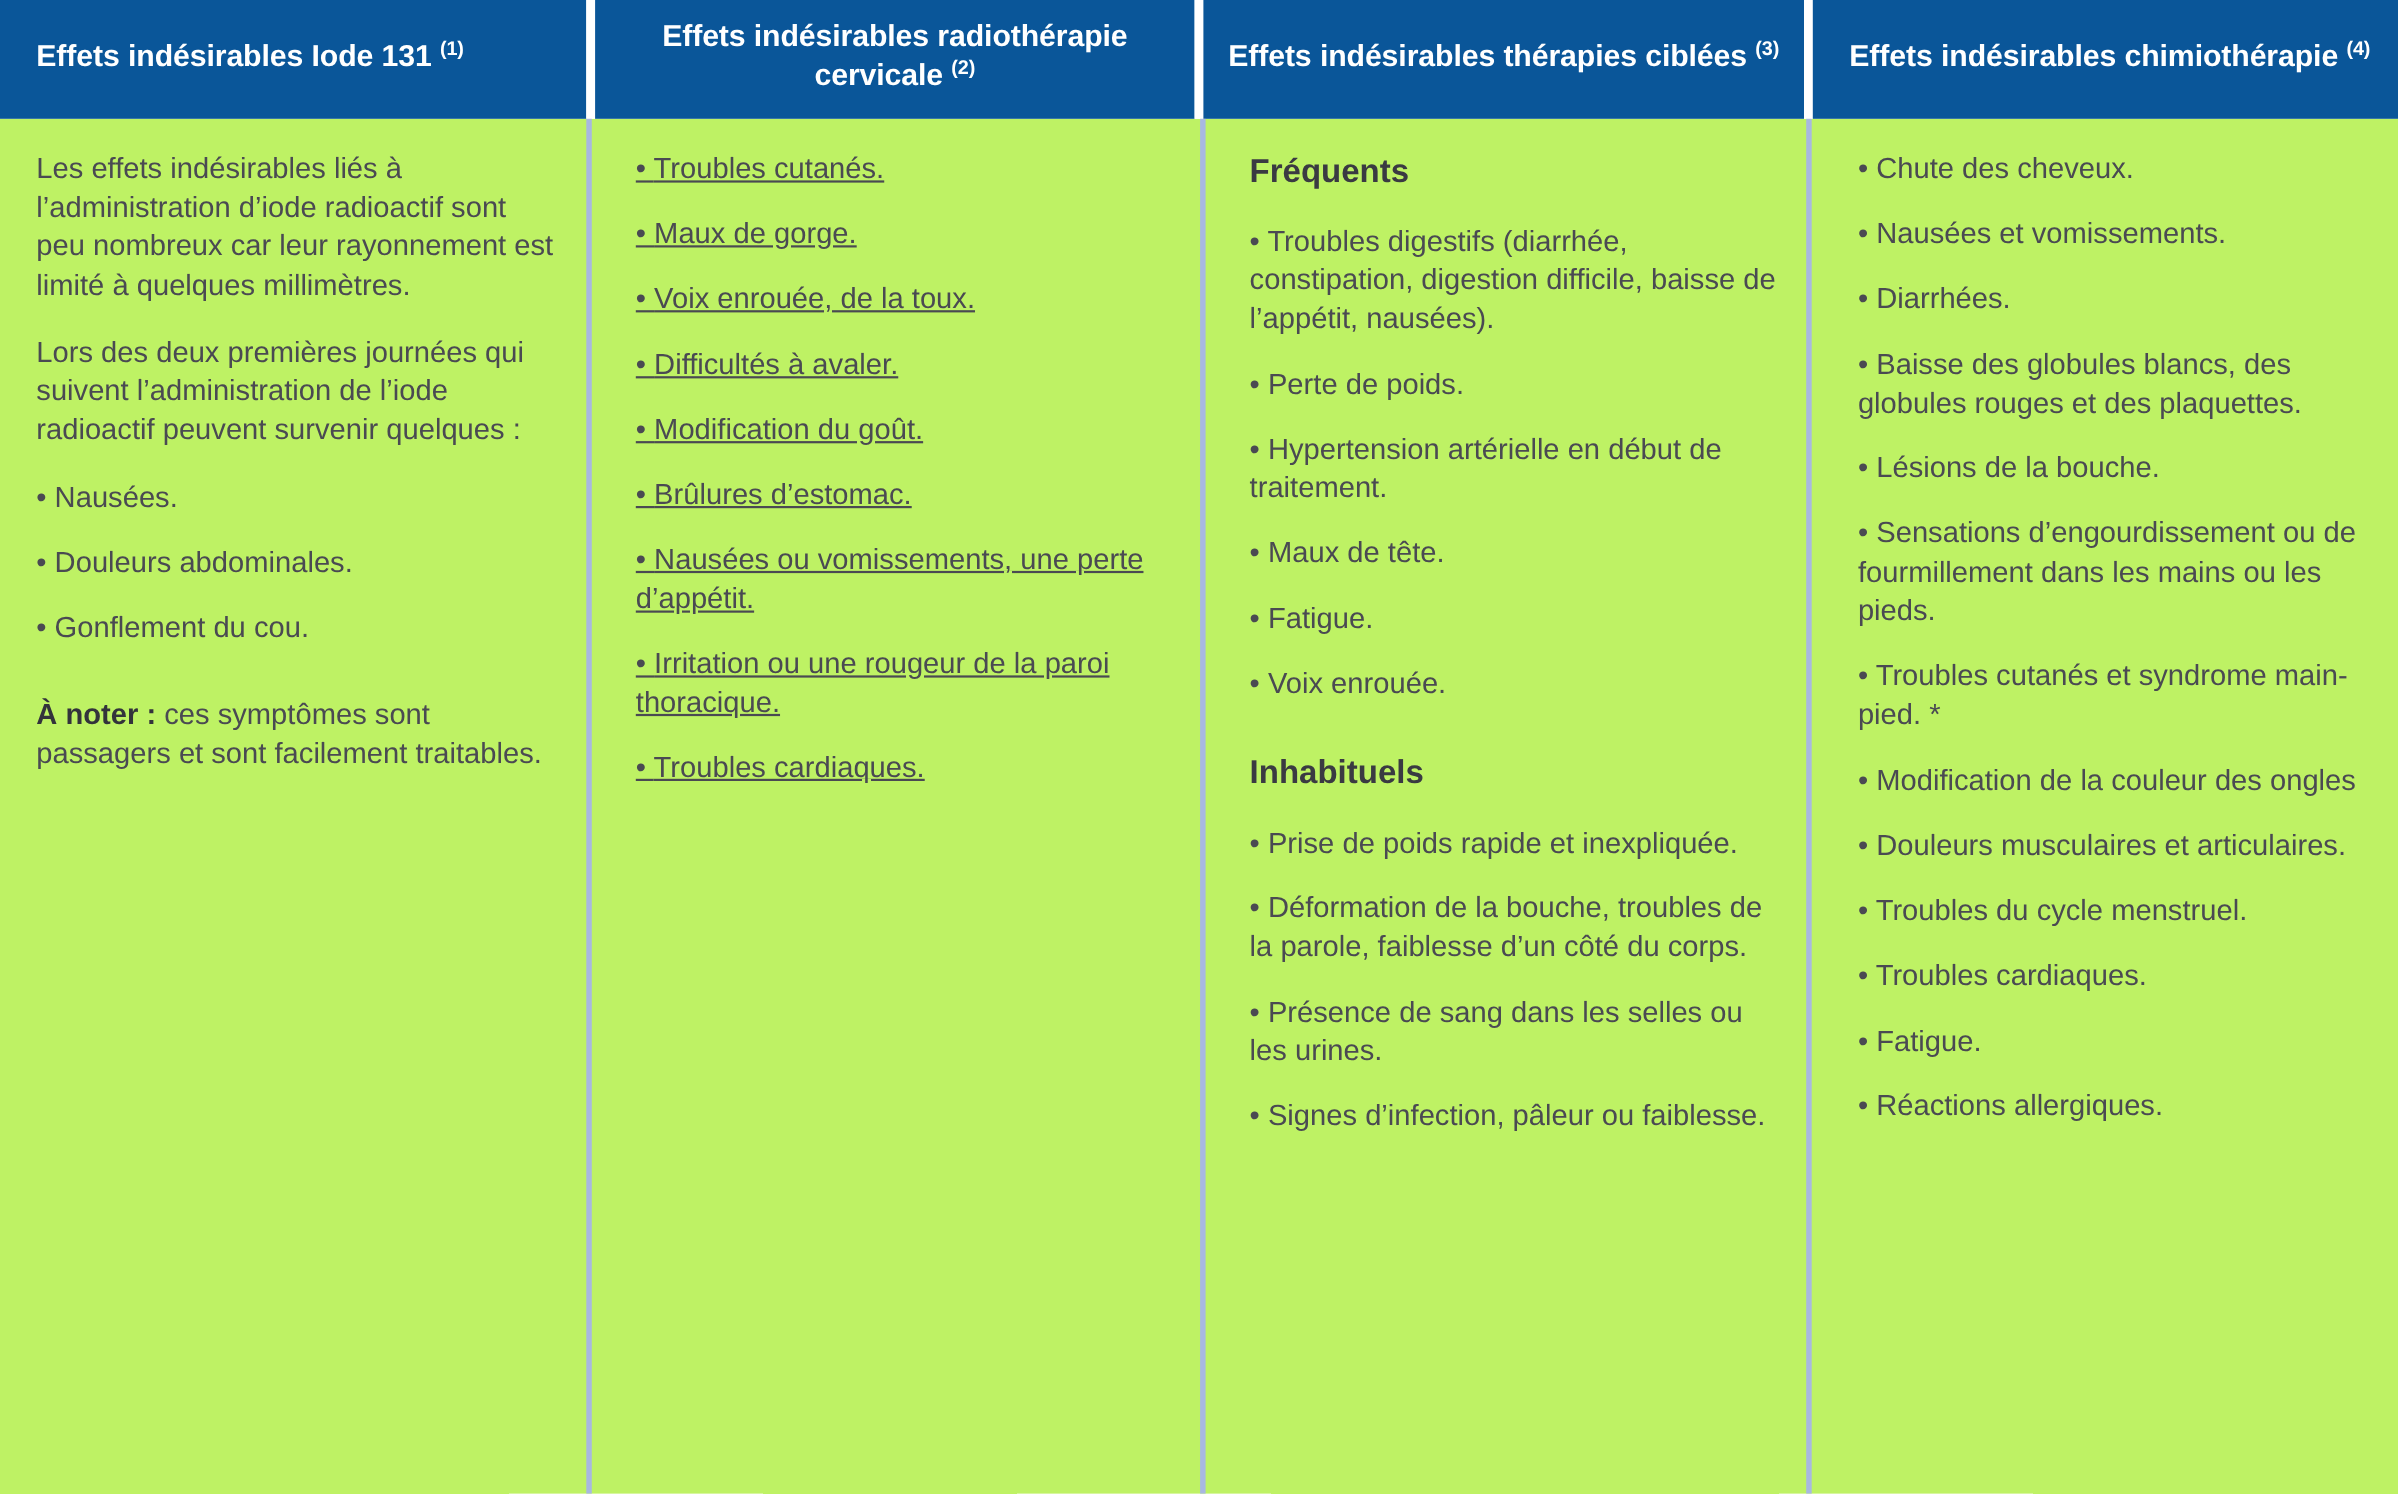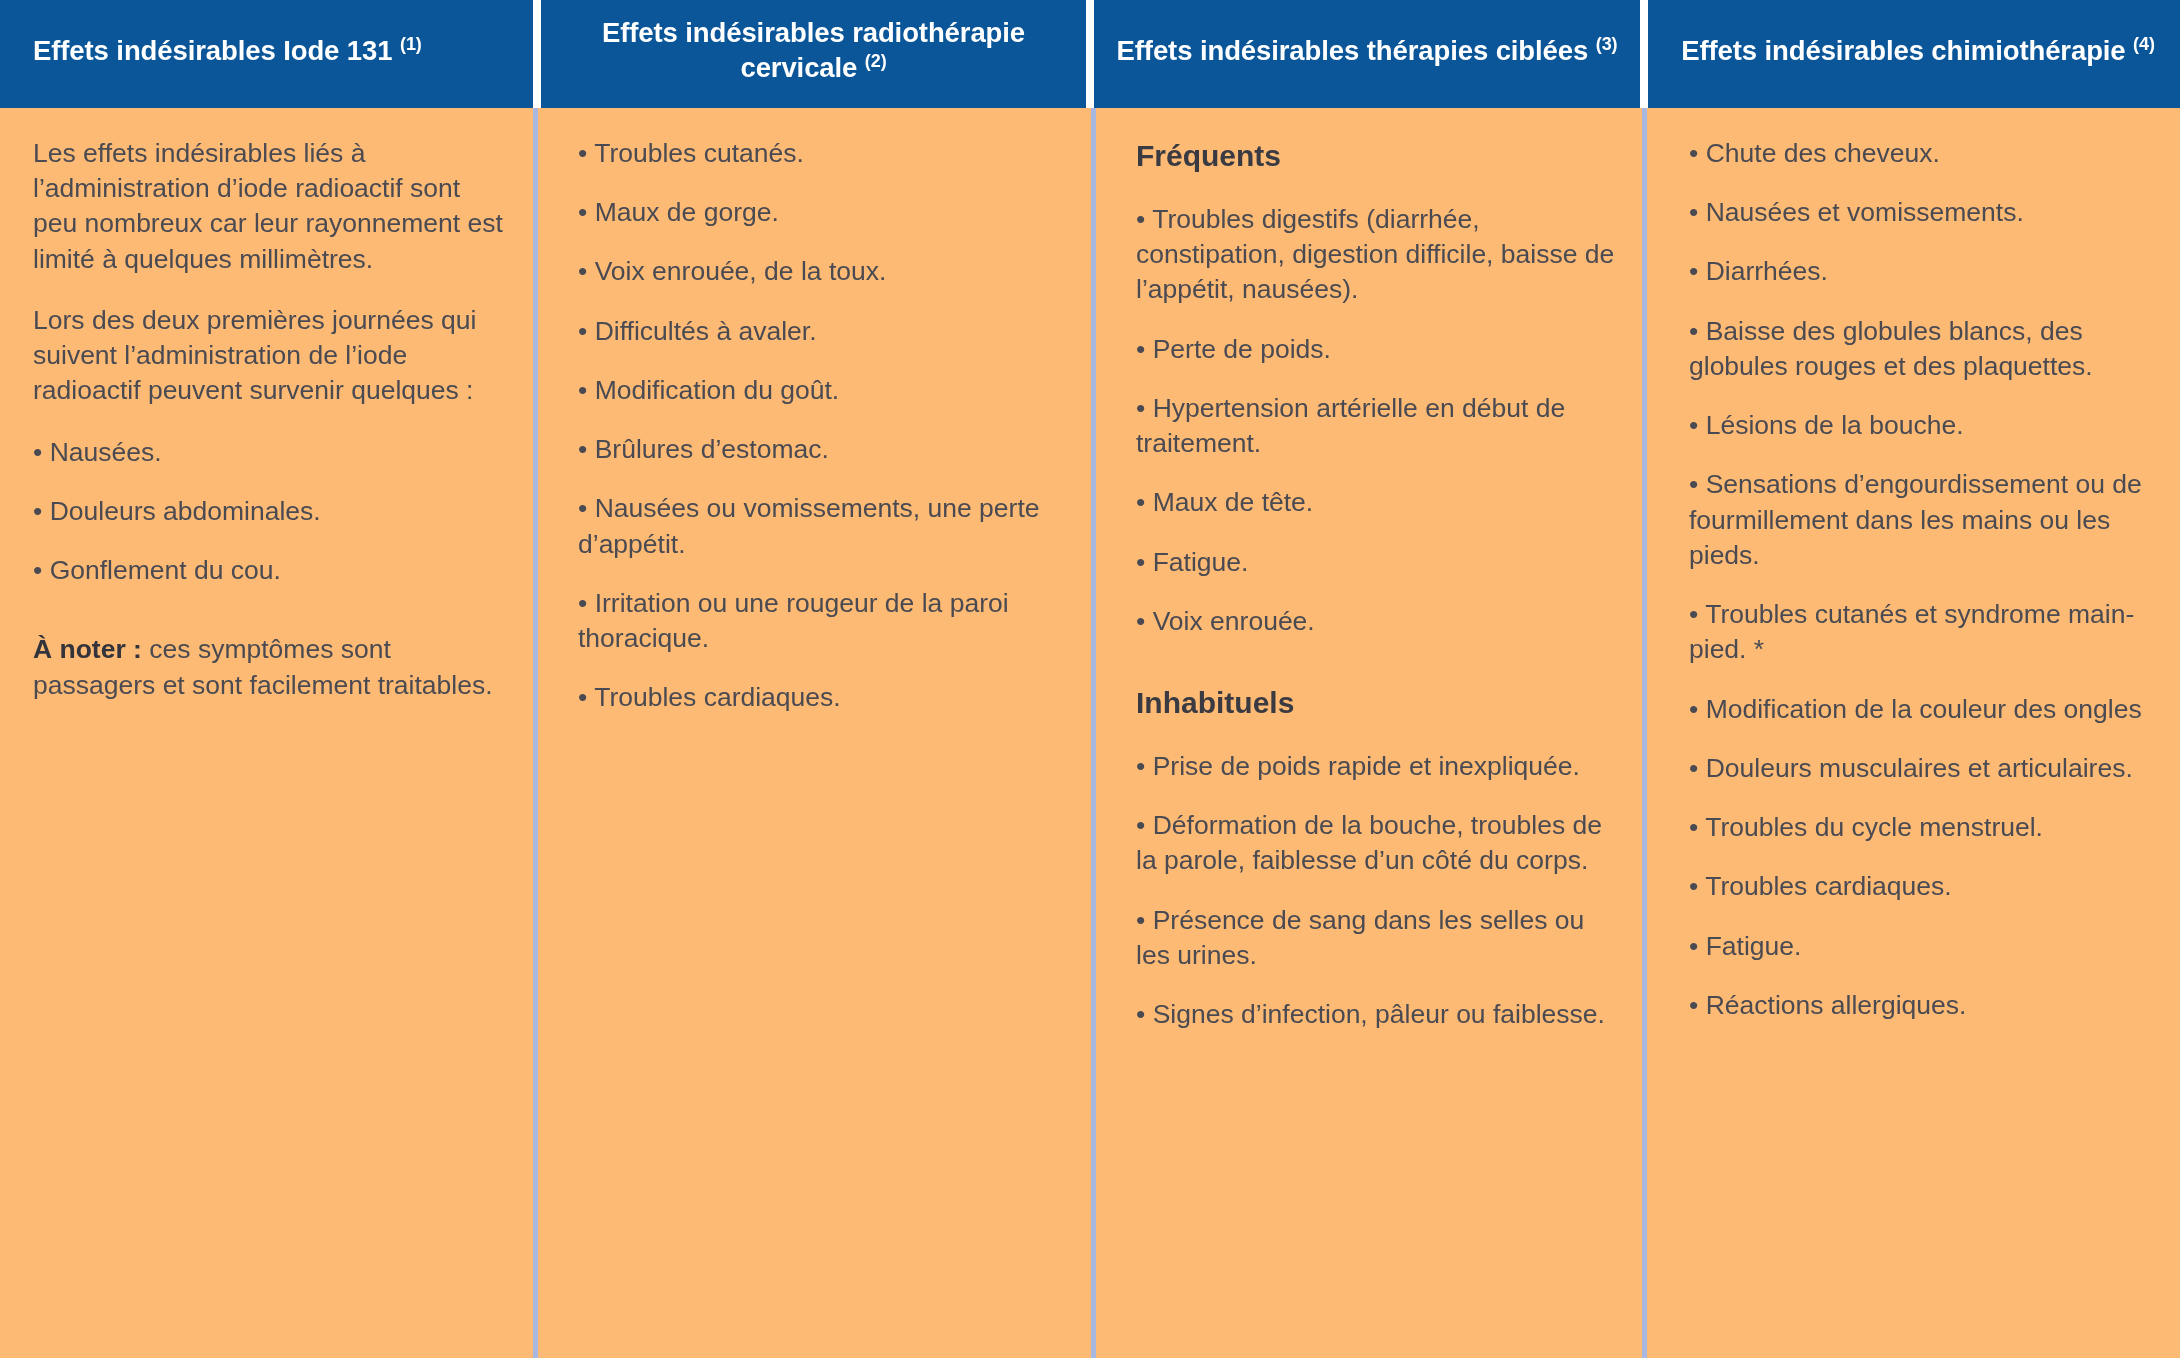--- a/index.html
+++ b/index.html
@@ -56,32 +56,32 @@
   .hc3 { flex: 0 0 546px; }
   .hc4 { flex: 0 0 540px; }
 
   .hc1 .htext { text-align: left; width: 100%; padding-left: 15px; }
 
   
   .body-row {
     display: flex;
     width: 2180px;
     height: 1250px;
-    background: #fdba74;
+    background: #bef264;
   }
   .body-cell {
     box-sizing: border-box;
     padding: 28px 30px 0 30px;
     color: #4a4a52;
     font-size: 26.5px;
     line-height: 1.33;
     position: relative;
   }
   .bc1 { flex: 0 0 533px; padding-left: 33px; padding-right: 22px; }
-  .bc2 { flex: 0 0 553px; padding-left: 40px; padding-right: 24px; }
+  .bc2 { flex: 0 0 553px; padding-left: 40px; padding-right: 24px; text-decoration: underline; }
   .bc3 { flex: 0 0 546px; padding-left: 40px; padding-right: 22px; }
   .bc4 { flex: 0 0 548px; padding-left: 42px; padding-right: 22px; }
 
   .divider {
     flex: 0 0 5px;
     width: 5px;
     background: #a8b8e0;
     height: 1250px;
     align-self: flex-start;
   }

